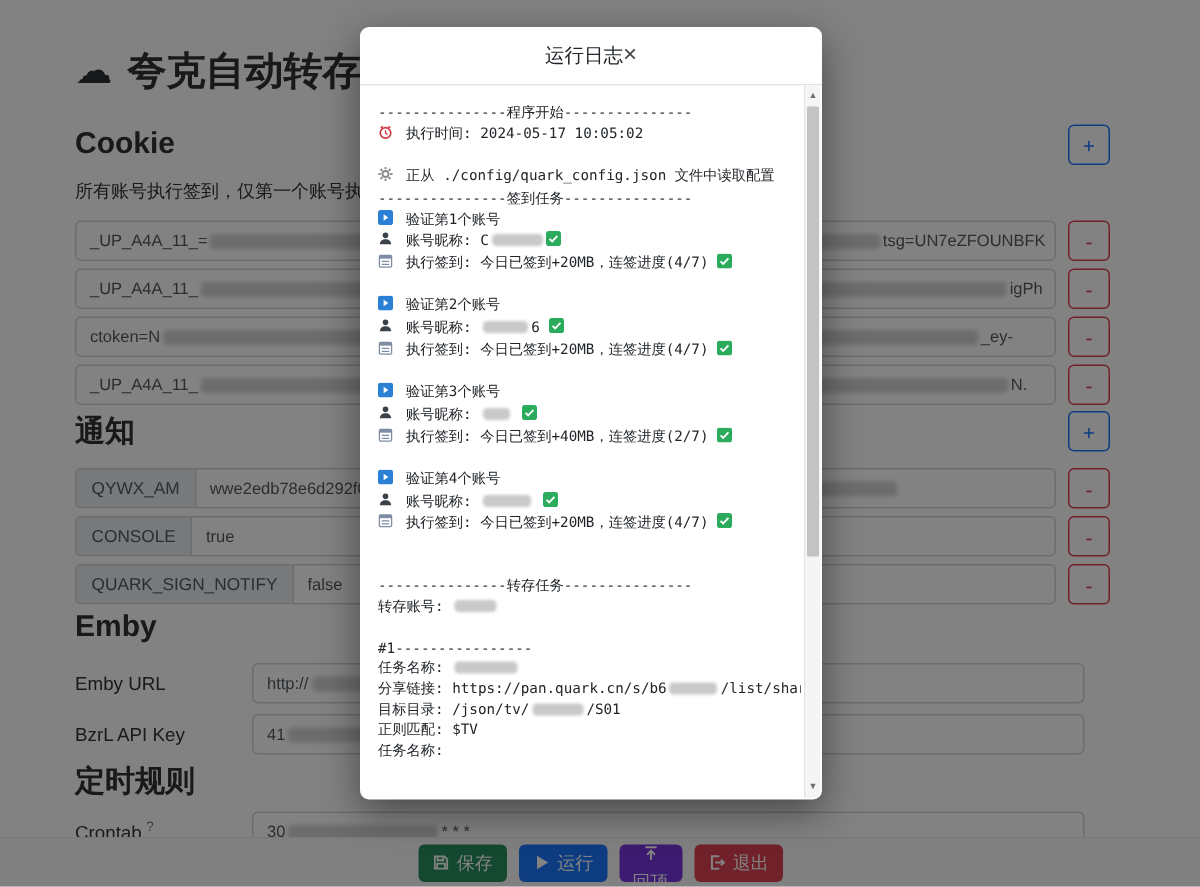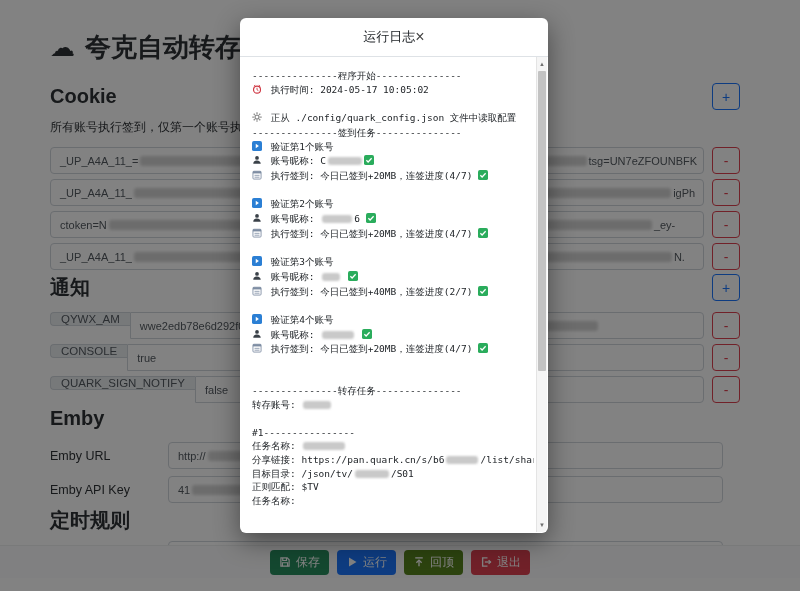--- a/index.html
+++ b/index.html
@@ -22,21 +22,21 @@
   .rows { margin-top:11px; display:flex; flex-direction:column; gap:5px; }
   .row-line { display:flex; gap:8px; align-items:flex-end; }
   .text-input {
     flex:1; height:27px; border:1px solid #ced4da; border-radius:4px; background:#fff;
     padding:0 9px; font-size:11px; color:#495057; display:flex; align-items:center;
     white-space:nowrap; overflow:hidden;
   }
   .grp { flex:1; display:flex; }
   .chip {
     background:#e9ecef; border:1px solid #ced4da; border-right:0; border-radius:4px 0 0 4px;
-    display:flex; align-items:center; padding:0 10px; font-size:11.5px; color:#495057; height:14px;
+    display:flex; align-items:center; padding:0 10px; font-size:11.5px; color:#495057; height:27px;
   }
   .grp .text-input { border-radius:0 4px 4px 0; }
 
   .btn-sq {
     width:28px; height:27px; flex:none; border-radius:4px; background:#fff;
     font-size:14px; line-height:1; cursor:pointer; padding:0;
   }
   .btn-add   { border:1px solid #0d6efd; color:#0d6efd; }
   .btn-minus { border:1px solid #dc3545; color:#dc3545; }
 
@@ -45,33 +45,33 @@
   .form-label { width:118px; flex:none; font-size:12.5px; color:#212529; }
   .help-q { font-size:9px; color:#6c757d; vertical-align:super; margin-left:3px; cursor:pointer; }
 
   .redact {
     display:inline-block; height:10px; background:#d2d2d2; border-radius:3px;
     filter:blur(1.5px); vertical-align:middle; margin:0 2px; flex:none;
   }
 
   
   .footer {
-    position:absolute; left:0; right:0; bottom:13px; height:33px; background:#fbfbfc;
+    position:absolute; left:0; right:0; bottom:0; height:33px; background:#fbfbfc;
     display:flex; justify-content:center; align-items:center; gap:8px; z-index:5;
     border-top:1px solid #eceeef;
   }
   .fbtn {
     display:inline-flex; align-items:center; gap:5px; height:25px; padding:0 9px;
     border:none; border-radius:4px; color:#fff; font-size:12px; cursor:pointer;
     font-family:"Liberation Sans", sans-serif;
   }
   .fbtn svg { width:12px; height:12px; display:block; }
   .fbtn-save { background:#198754; }
   .fbtn-run  { background:#0d6efd; }
-  .fbtn-top  { background:#4d7c0f; }
+  .fbtn-top  { background:#6d28d9;flex-direction:column; }
   .fbtn-exit { background:#dc3545; }
 
   
   .overlay { position:absolute; inset:0; background:rgba(15,15,15,0.52); z-index:10; }
   .modal {
     position:absolute; left:240px; top:18px; width:308px; height:515px; background:#fff;
     border-radius:6px; box-shadow:0 8px 26px rgba(0,0,0,0.45); z-index:20;
   }
   .modal-header { height:38px; display:flex; justify-content:center; align-items:center; padding:0 2px; }
   .modal-title { font-size:13px; color:#212529; }
@@ -204,21 +204,21 @@
   </div>
   <div id="emby-rows">
       <div class="form-row">
         <span class="form-label">Emby URL</span>
         <div class="text-input">
           <span>http://</span>
           <span class="redact" style="width: 118px;"></span>
         </div>
       </div>
       <div class="form-row">
-        <span class="form-label">Emby API Key</span>
+        <span class="form-label">BzrL API Key</span>
         <div class="text-input">
           <span>41</span>
           <span class="redact" style="width: 112px;"></span>
         </div>
       </div>
     </div>
 
   <div class="section-head">
     <h2>定时规则</h2>
   </div>

